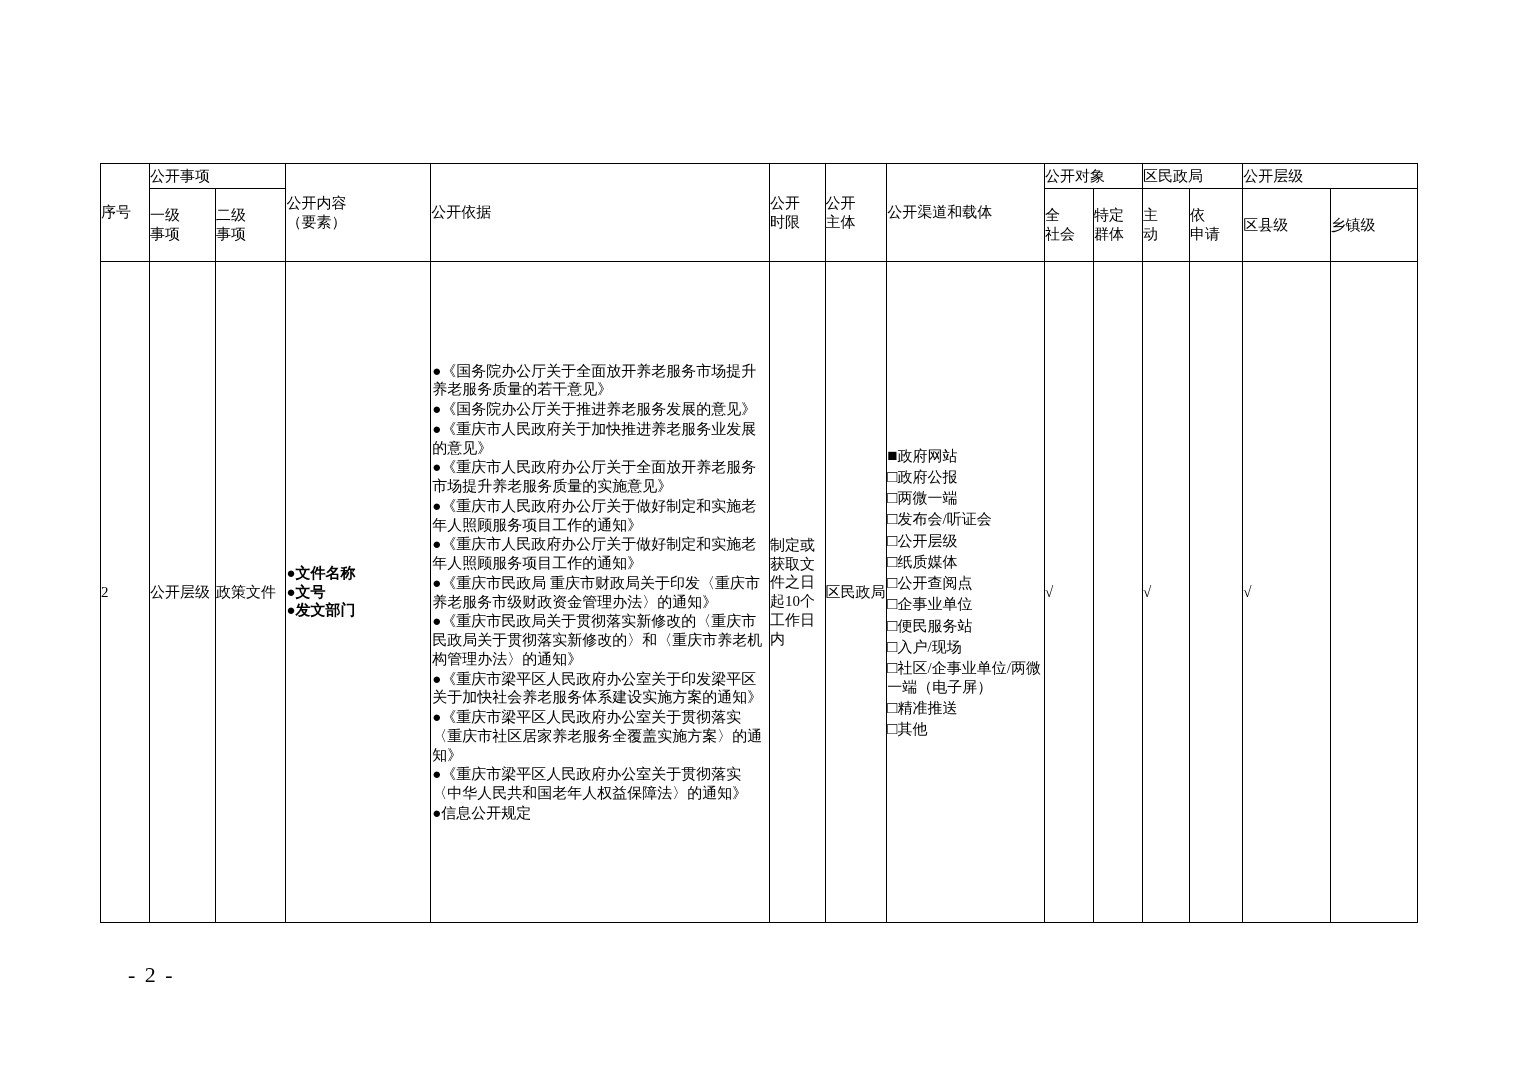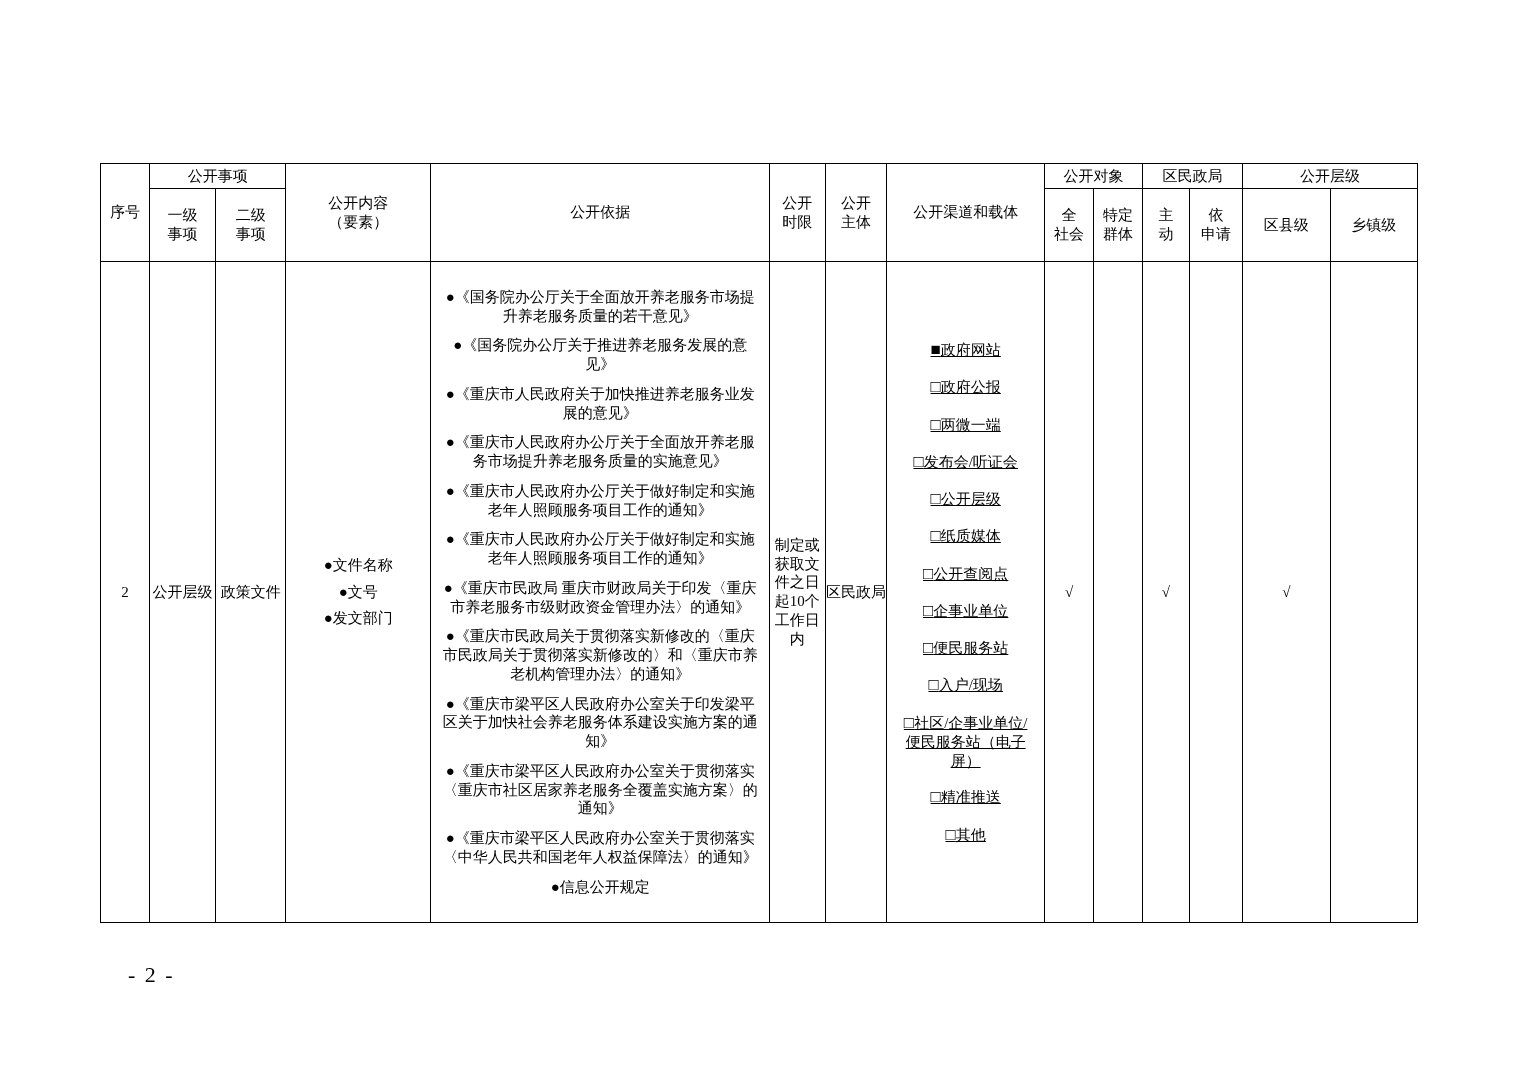--- a/index.html
+++ b/index.html
@@ -26,21 +26,21 @@
     left: 100px;
     top: 163px;
     width: 1318px;
     border-collapse: collapse;
     table-layout: fixed;
   }
   table.sheet td, table.sheet th {
     border: 1px solid #000000;
     padding: 0;
     vertical-align: middle;
-    text-align: center;
+    text-align: left;
     font-weight: normal;
     font-size: 15px;
     line-height: 1.25;
   }
   .hdr-group {
     height: 24px;
     font-size: 15px;
   }
   .hdr-cell {
     height: 72px;
@@ -79,42 +79,41 @@
     text-align: center;
   }
   .basis-cell {
     text-align: left;
     vertical-align: middle;
     padding: 6px 8px 6px 10px;
     font-size: 14.5px;
     line-height: 1.48;
   }
   .basis-cell p {
-    margin: 11px;
+    margin: 1px;
     text-indent: 0;
   }
   .channel-cell {
     text-align: left;
     vertical-align: middle;
     padding: 6px 8px 6px 14px;
     font-size: 15px;
     line-height: 1.62;
   }
   .channel-cell p {
-    margin: 16px;
-    text-decoration: underline;
+    margin: 0;
   }
   .content-cell {
     text-align: left;
     vertical-align: middle;
     padding: 6px 8px 6px 12px;
     font-size: 15px;
     line-height: 1.6;
   }
-  .content-cell p { margin: 8px; }
+  .content-cell p { margin: 0; font-weight: bold; }
   .mark {
     font-size: 17px;
     font-family: "Liberation Serif", "DejaVu Serif", serif;
   }
   .page-number {
     position: absolute;
     left: 128px;
     top: 962px;
     font-size: 22px;
     letter-spacing: 2px;
@@ -224,21 +223,21 @@
           <p><span class="mark">■</span><span>政府网站</span></p>
           <p><span class="mark">□</span><span>政府公报</span></p>
           <p><span class="mark">□</span><span>两微一端</span></p>
           <p><span class="mark">□</span><span>发布会/听证会</span></p>
           <p><span class="mark">□</span><span>公开层级</span></p>
           <p><span class="mark">□</span><span>纸质媒体</span></p>
           <p><span class="mark">□</span><span>公开查阅点</span></p>
           <p><span class="mark">□</span><span>企事业单位</span></p>
           <p><span class="mark">□</span><span>便民服务站</span></p>
           <p><span class="mark">□</span><span>入户/现场</span></p>
-          <p><span class="mark">□</span><span>社区/企事业单位/便民服务站（电子屏）</span></p>
+          <p><span class="mark">□</span><span>社区/企事业单位/两微一端（电子屏）</span></p>
           <p><span class="mark">□</span><span>精准推送</span></p>
           <p><span class="mark">□</span><span>其他</span></p>
         </td>
         <td class="cell-pad">√</td>
         <td class="cell-pad"></td>
         <td class="cell-pad">√</td>
         <td class="cell-pad"></td>
         <td class="cell-pad">√</td>
         <td class="cell-pad"></td>
       </tr>

